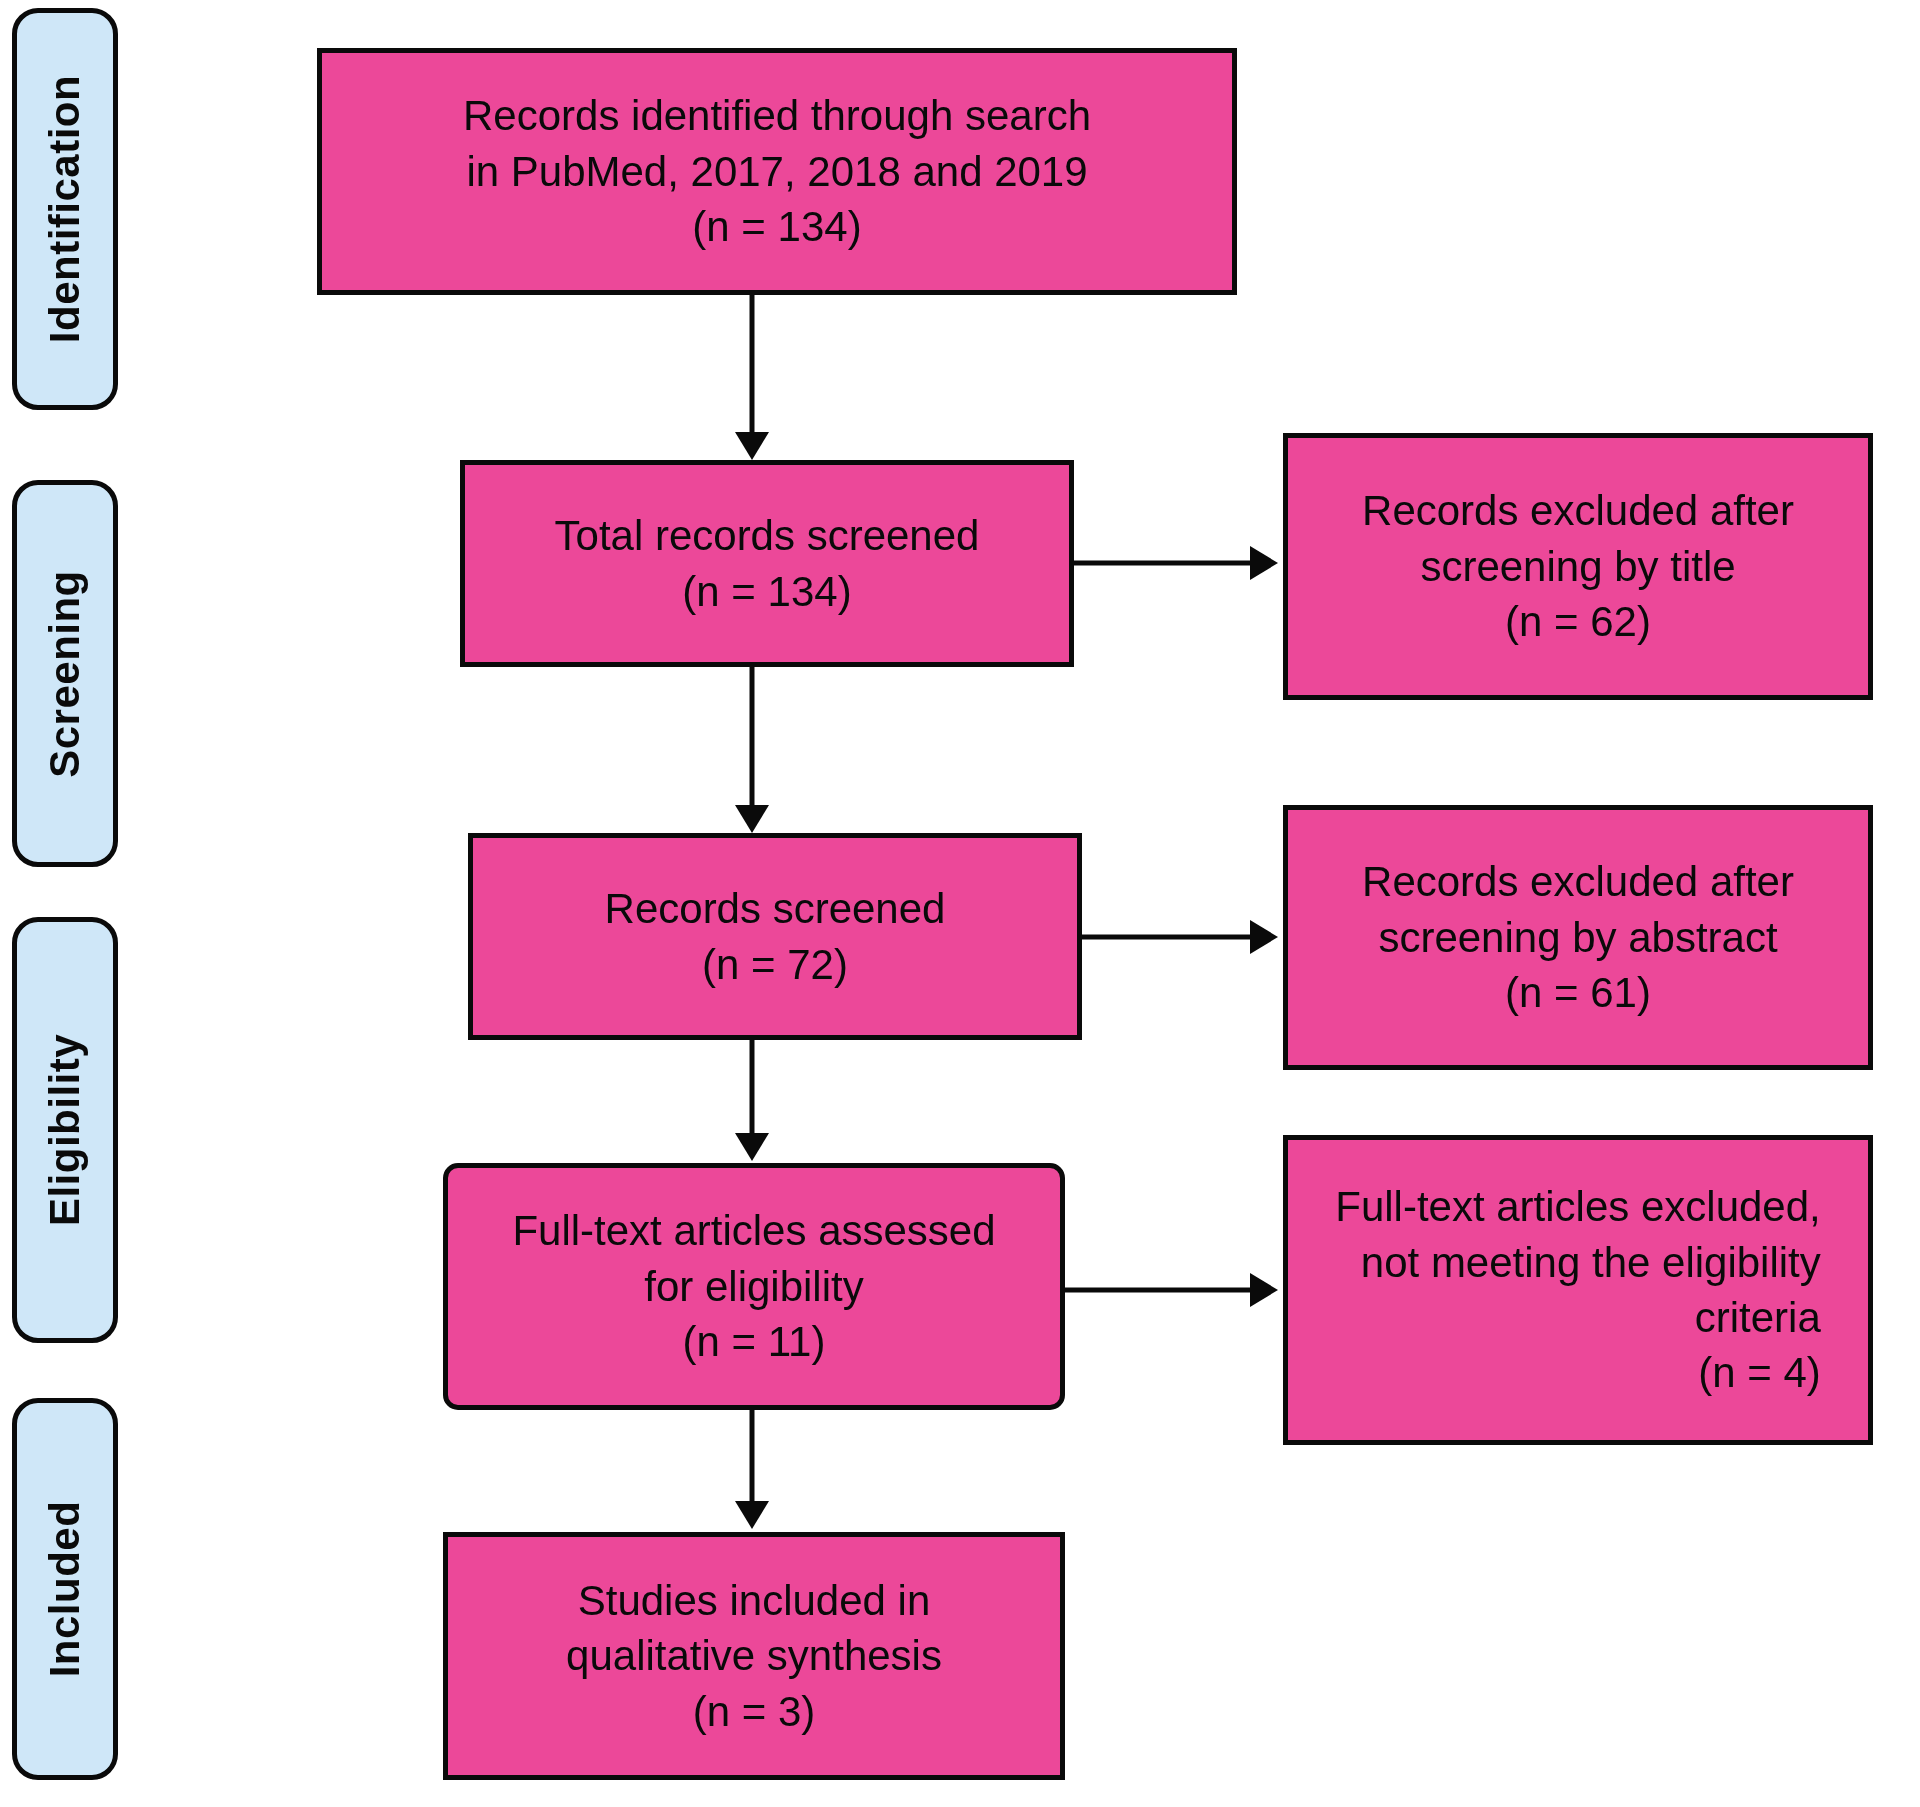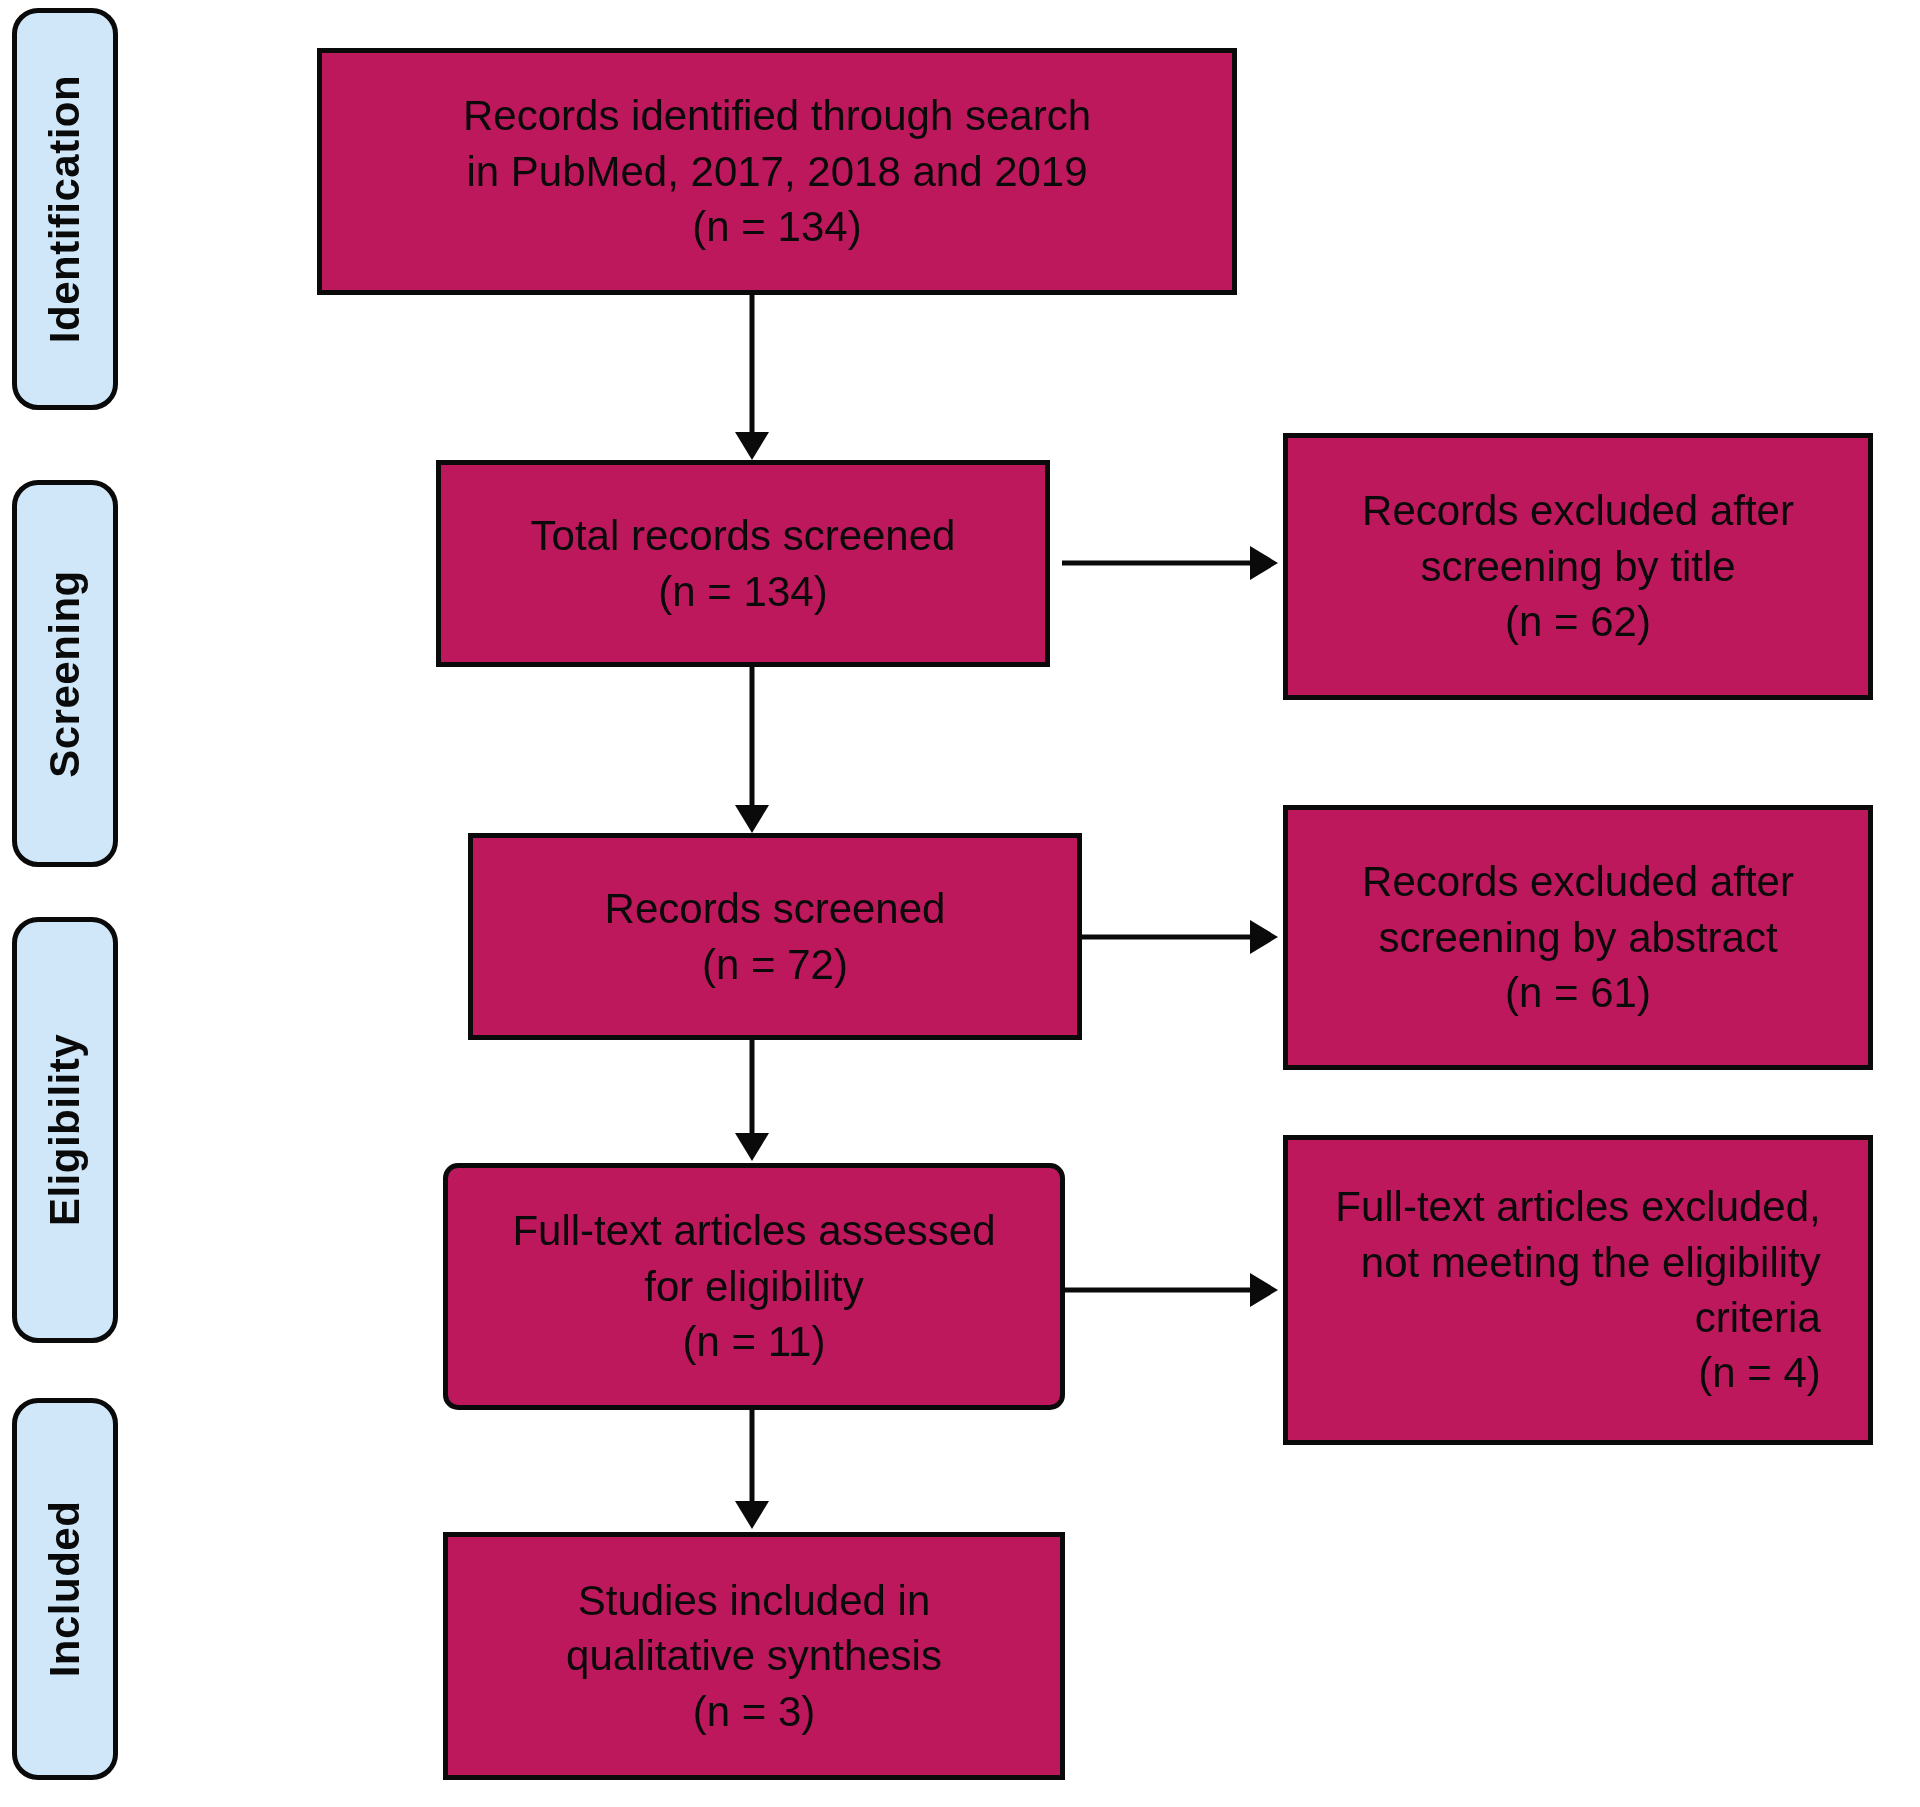--- a/index.html
+++ b/index.html
@@ -24,21 +24,21 @@
     position: absolute;
     left: 0;
     top: 0;
     width: 1920px;
     height: 1807px;
     pointer-events: none;
   }
   .box {
     position: absolute;
     box-sizing: border-box;
-    background: #be185d;
+    background: #ec4899;
     border: 5px solid #0a0a0a;
     display: flex;
     align-items: center;
     justify-content: center;
     text-align: center;
     font-size: 42px;
     line-height: 1.32;
     white-space: pre-line;
     padding: 8px 24px;
   }
@@ -57,21 +57,21 @@
   }
   .stage .stage-text {
     transform: rotate(-90deg);
     white-space: nowrap;
     font-size: 42px;
     font-weight: bold;
     letter-spacing: 0.5px;
   }
   
   .box-identified        { left: 317px; top: 48px;   width: 920px; height: 247px; }
-  .box-screened-total    { left: 436px; top: 460px;  width: 614px; height: 207px; }
+  .box-screened-total    { left: 460px; top: 460px;  width: 614px; height: 207px; }
   .box-screened          { left: 448px; top: 833px;  width: 614px; height: 207px; margin-left: 20px; }
   .box-fulltext          { left: 443px; top: 1163px; width: 622px; height: 247px; border-radius: 15px; }
   .box-included          { left: 443px; top: 1532px; width: 622px; height: 248px; }
   
   .box-excluded-title    { left: 1283px; top: 433px;  width: 590px; height: 267px; }
   .box-excluded-abstract { left: 1283px; top: 805px;  width: 590px; height: 265px; }
   .box-excluded-fulltext { left: 1283px; top: 1135px; width: 590px; height: 310px; text-align: right; }
   
   .stage-identification  { top: 8px;    height: 402px; }
   .stage-screening       { top: 480px;  height: 387px; }

